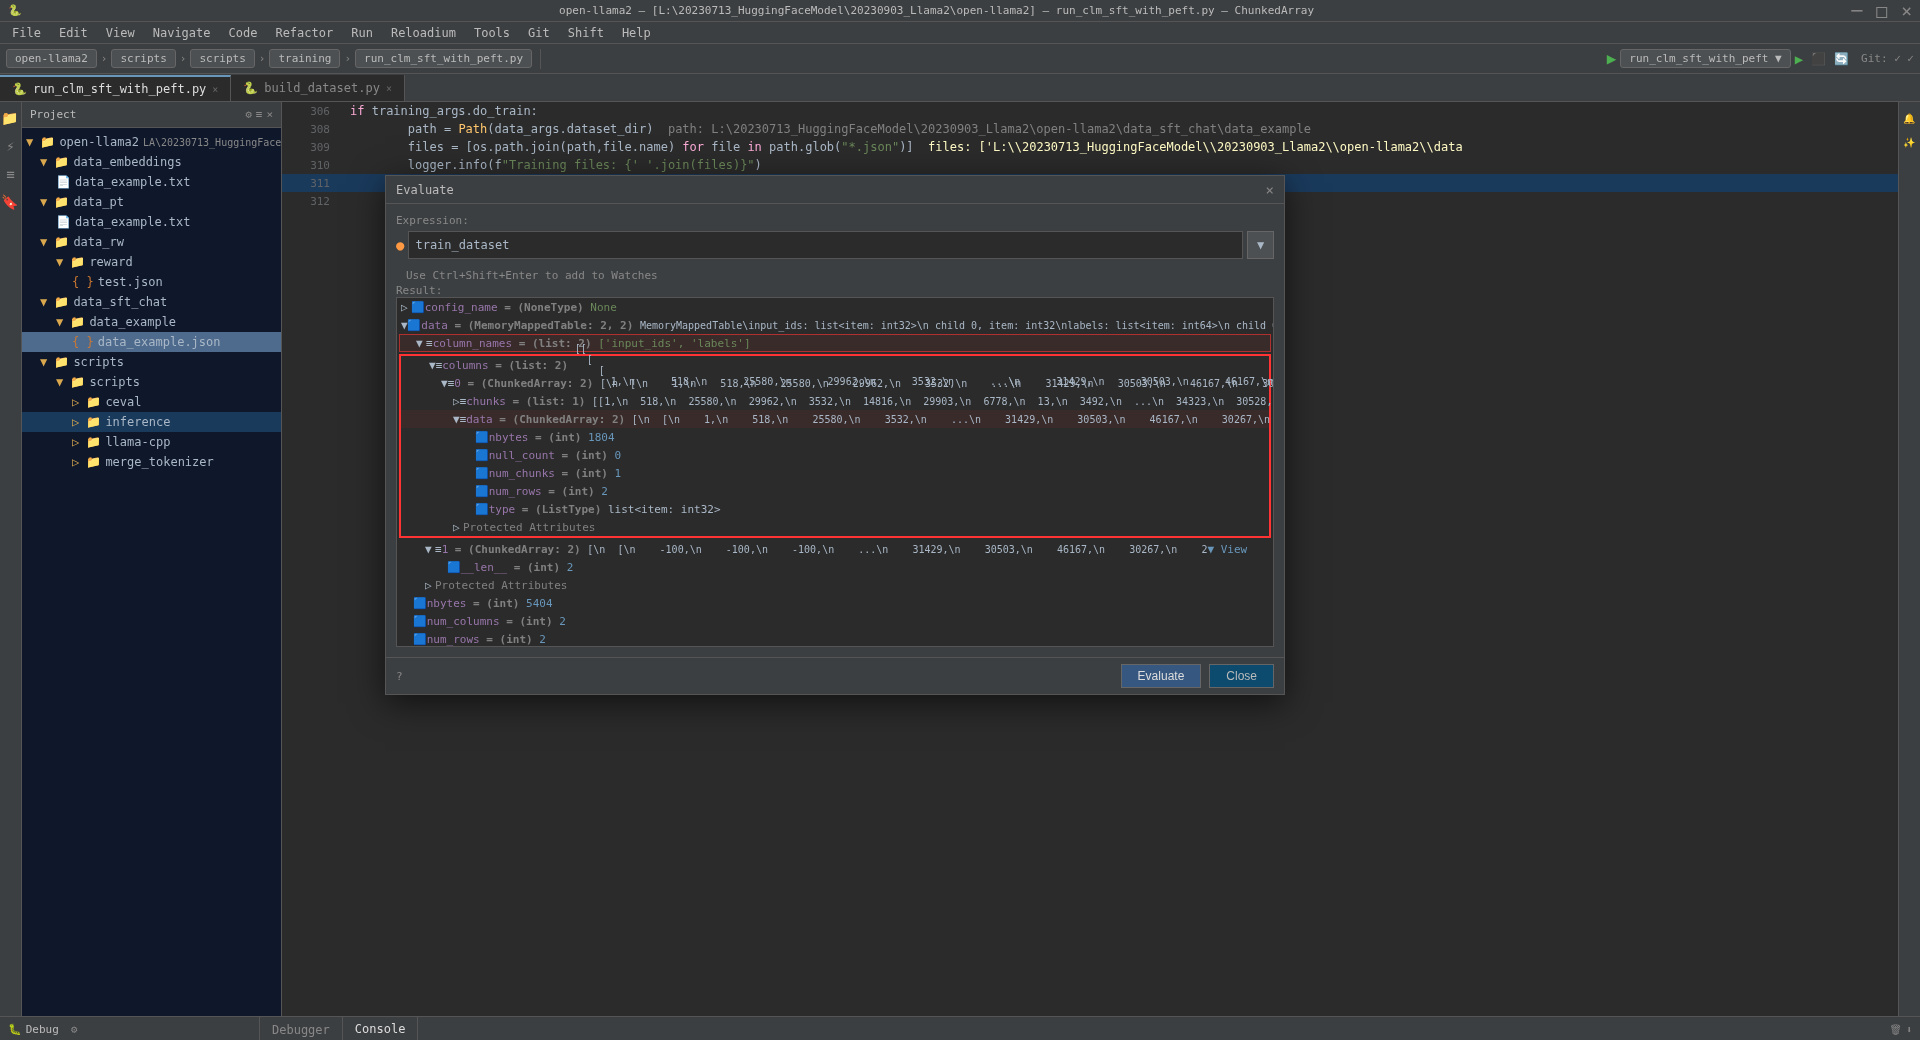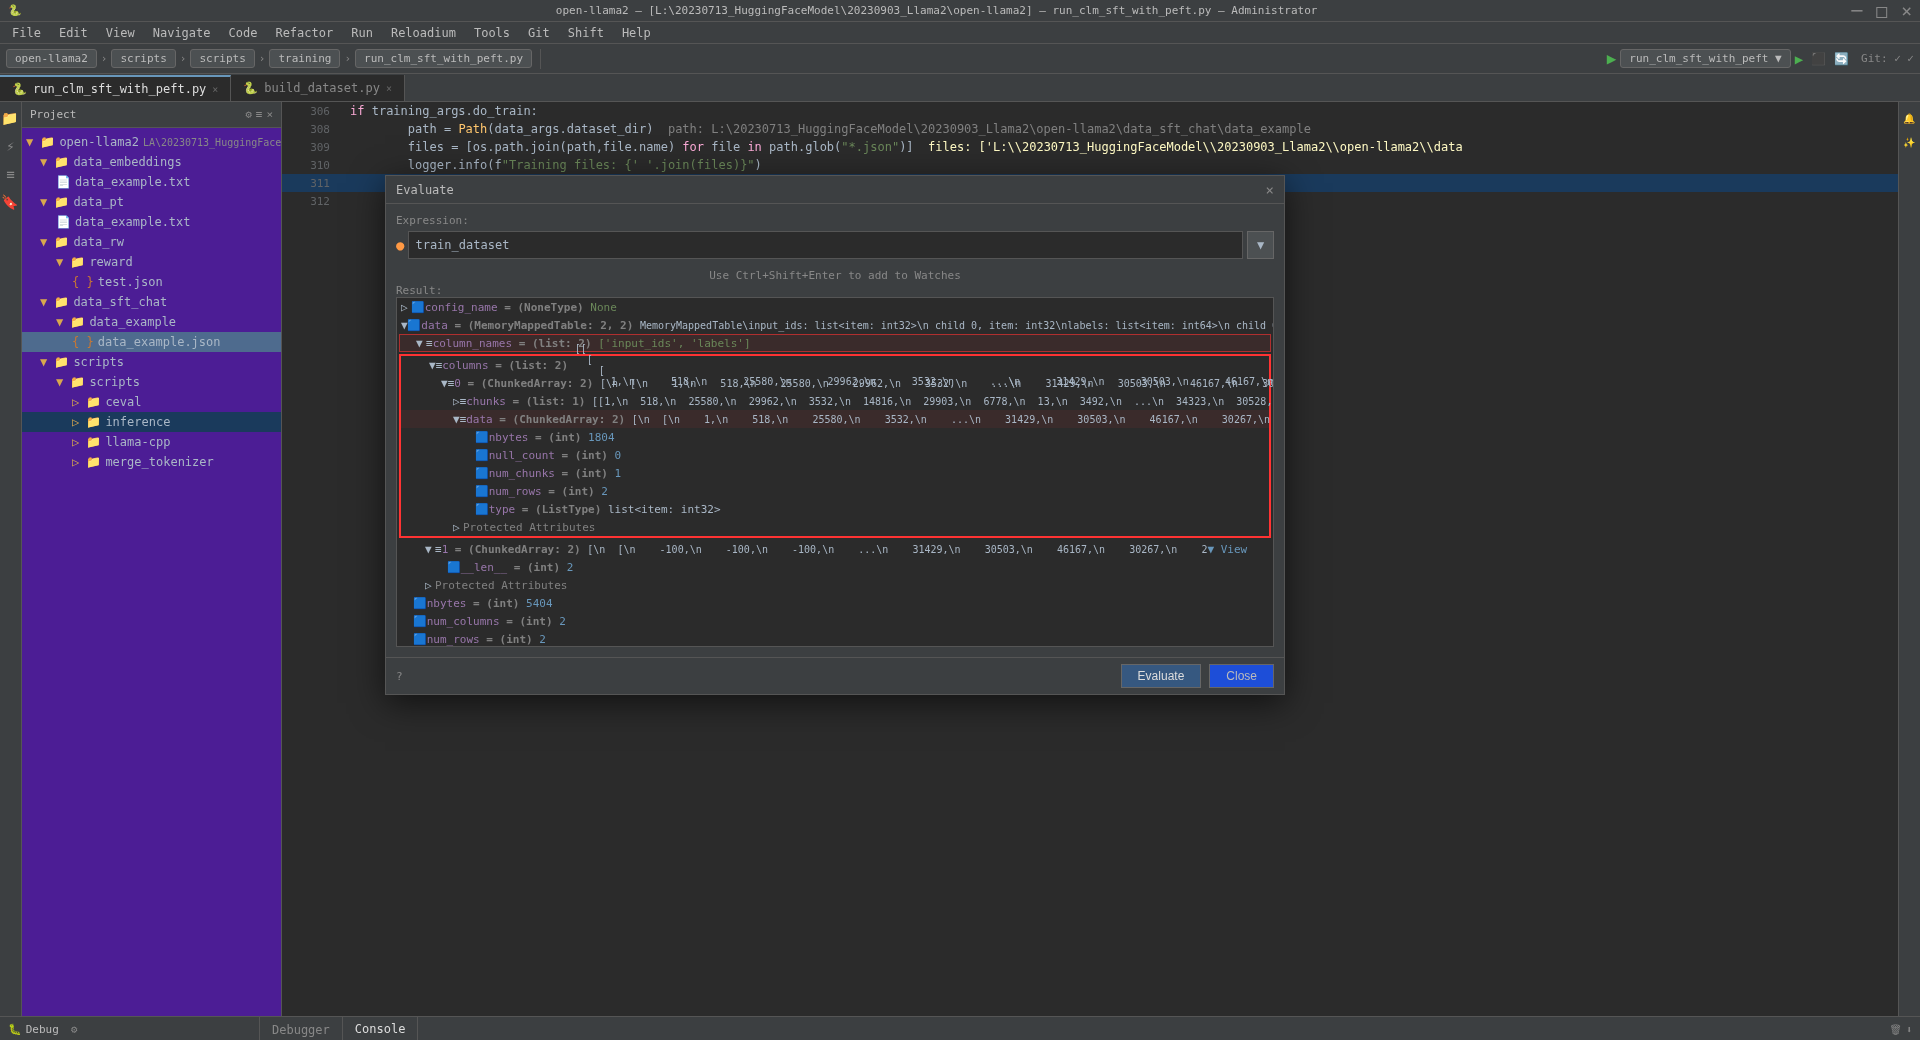--- a/index.html
+++ b/index.html
@@ -101,21 +101,21 @@
 
     
     #main-layout {
       display: flex;
       height: calc(1040px - 22px - 22px - 30px - 28px - 24px);
     }
 
     
     #left-panel {
       width: 260px;
-      background: #4c1d95;
+      background: #0f172a;
       border-right: 1px solid #555;
       overflow: hidden;
       display: flex;
       flex-direction: column;
     }
     #project-header {
       height: 26px;
       background: #3c3f41;
       display: flex;
       align-items: center;
@@ -293,30 +293,30 @@
     #evaluate-footer {
       display: flex;
       justify-content: flex-end;
       padding: 6px 10px;
       border-top: 1px solid #555;
       gap: 8px;
     }
     .dialog-btn {
       padding: 4px 16px;
       font-size: 12px;
-      background: #1d4ed8;
+      background: #0c4a6e;
       border: 1px solid #666;
       color: #bbb;
       cursor: pointer;
     }
     .dialog-btn.primary { background: #365880; color: #ddd; }
     .hint-text {
       font-size: 11px;
       color: #888;
-      text-align: center;
+      text-align: left;
       padding: 2px 10px;
     }
 
     
     #side-icons {
       width: 22px;
       background: #3c3f41;
       border-left: 1px solid #555;
       display: flex;
       flex-direction: column;
@@ -341,21 +341,21 @@
       align-items: center;
       gap: 4px;
       margin-left: auto;
     }
   </style>
 </head>
 <body>
 
 <div id="title-bar">
   <span style="font-size:11px;color:#bbb;">🐍</span>
-  <span class="title-text">open-llama2 – [L:\20230713_HuggingFaceModel\20230903_Llama2\open-llama2] – run_clm_sft_with_peft.py – Administrator</span>
+  <span class="title-text">open-llama2 – [L:\20230713_HuggingFaceModel\20230903_Llama2\open-llama2] – run_clm_sft_with_peft.py – ChunkedArray</span>
   <div class="win-controls">
     <span style="font-size:18px;color:#888;cursor:pointer;line-height:1;">─</span>
     <span style="font-size:18px;color:#888;cursor:pointer;line-height:1;margin:0 8px;">□</span>
     <span style="font-size:18px;color:#888;cursor:pointer;line-height:1;">×</span>
   </div>
 </div>
 
 <div id="menu-bar">
   <span class="menu-item">File</span>
   <span class="menu-item">Edit</span>

